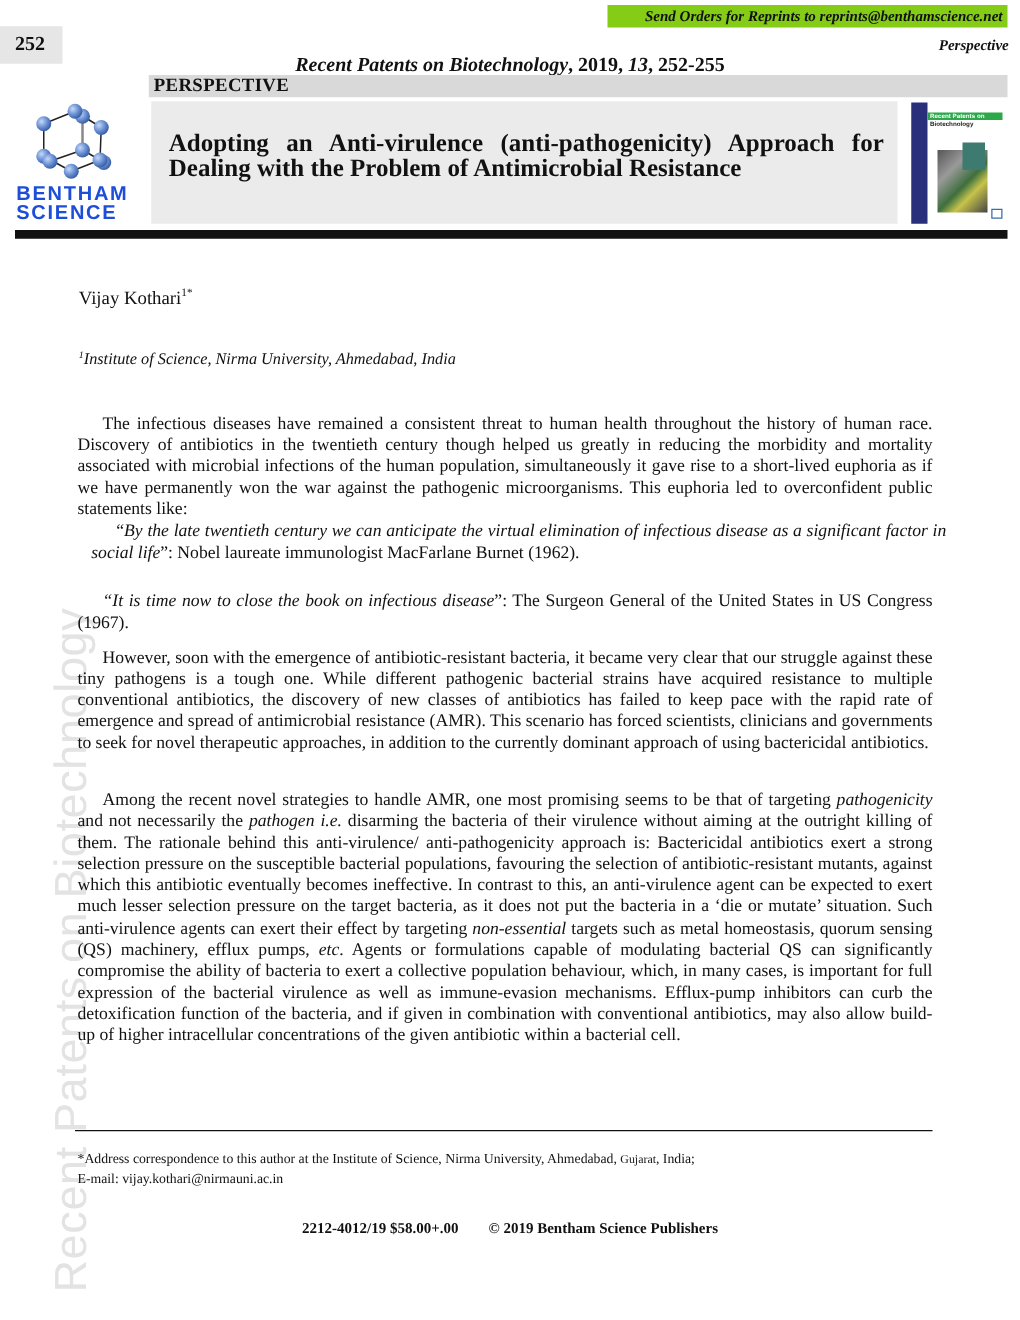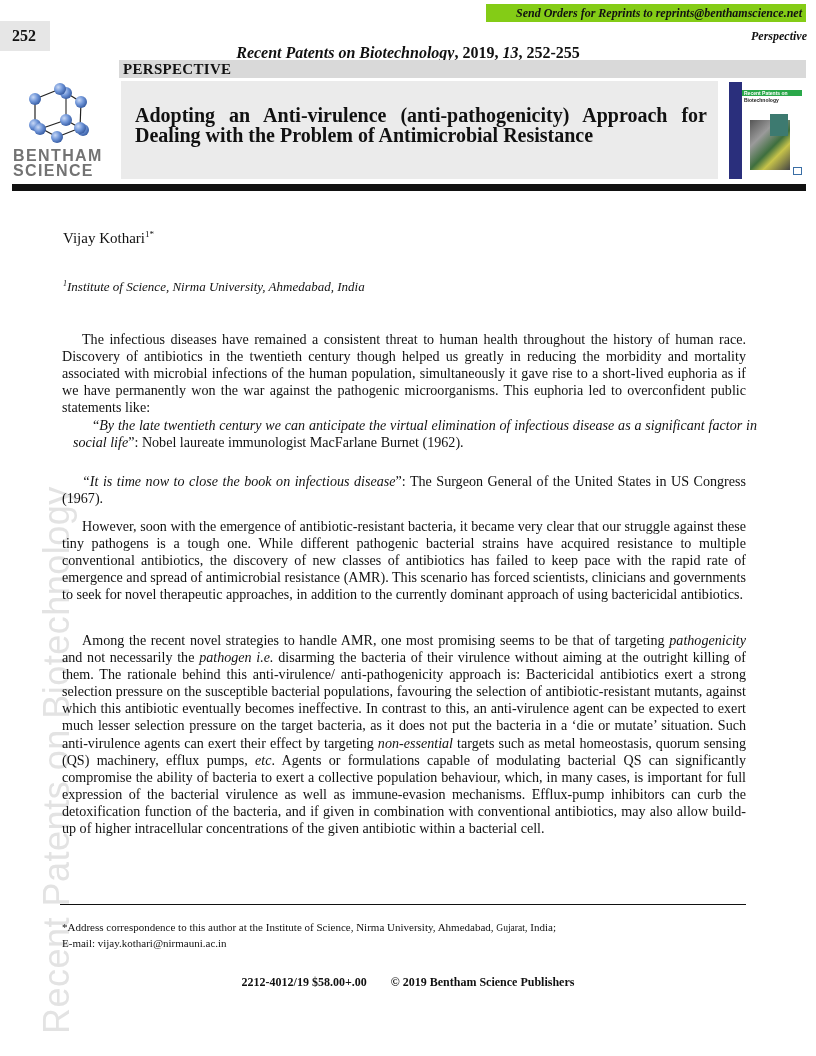--- a/index.html
+++ b/index.html
@@ -12,21 +12,21 @@
   .article-type-top { position:absolute; right:9px; top:29px; font-weight:bold; font-style:italic; font-size:12px; }
   .journal-line { position:absolute; left:0; width:816px; top:44px; text-align:center; font-size:16px; font-weight:bold; }
   .journal-line i { font-style:italic; }
   .persp-band { position:absolute; left:119px; top:60px; width:687px; height:18px; background:#d9d9d9;
                 font-weight:bold; font-size:15px; line-height:18px; padding-left:4px; box-sizing:border-box; letter-spacing:0.3px; }
   .persp-sep { position:absolute; left:119px; top:78px; width:687px; height:2px; background:#ffffff; }
   .title-box { position:absolute; left:121px; top:81px; width:597px; height:98px; background:#ebebeb; }
   .title-text { position:absolute; left:14px; top:24px; width:572px; font-weight:bold; font-size:20px; line-height:20px; text-align:justify; text-align-last:left; }
   .logo { position:absolute; left:10px; top:82px; width:106px; height:98px; }
   .logo-word { position:absolute; left:3px; width:104px; font-family:"Liberation Sans", "DejaVu Sans", sans-serif;
-               font-weight:bold; color:#737373; font-size:16px; letter-spacing:1.4px; line-height:16px; }
+               font-weight:bold; color:#1d4ed8; font-size:16px; letter-spacing:1.4px; line-height:16px; }
   .cover { position:absolute; left:729px; top:82px; width:76px; height:97px; background:#ffffff; border-left:13px solid #2a2f7c; box-sizing:border-box; }
   .cover-green { position:absolute; left:0; top:8px; width:60px; height:6px; background:#2aa84a; }
   .cover-t1 { position:absolute; left:2px; top:8px; font-family:"Liberation Sans", sans-serif; font-size:5px; color:#fff; font-weight:bold; line-height:6px; white-space:nowrap; }
   .cover-t2 { position:absolute; left:2px; top:15px; font-family:"Liberation Sans", sans-serif; font-size:5px; color:#222; font-weight:bold; white-space:nowrap; }
   .cover-img { position:absolute; left:8px; top:38px; width:40px; height:50px; background:linear-gradient(135deg,#555 0%,#9a9a9a 30%,#3e6f3e 55%,#c7c34a 70%,#444 100%); }
   .cover-img2 { position:absolute; left:28px; top:32px; width:18px; height:22px; background:#3d7a70; }
   .cover-mark { position:absolute; right:3px; bottom:4px; width:7px; height:6px; border:1px solid #3a6ea5; }
   .black-bar { position:absolute; left:12px; top:184px; width:794px; height:7px; background:#111; }
   .author { position:absolute; left:63px; top:229px; font-size:15px; }
   .author sup { font-size:9px; }

